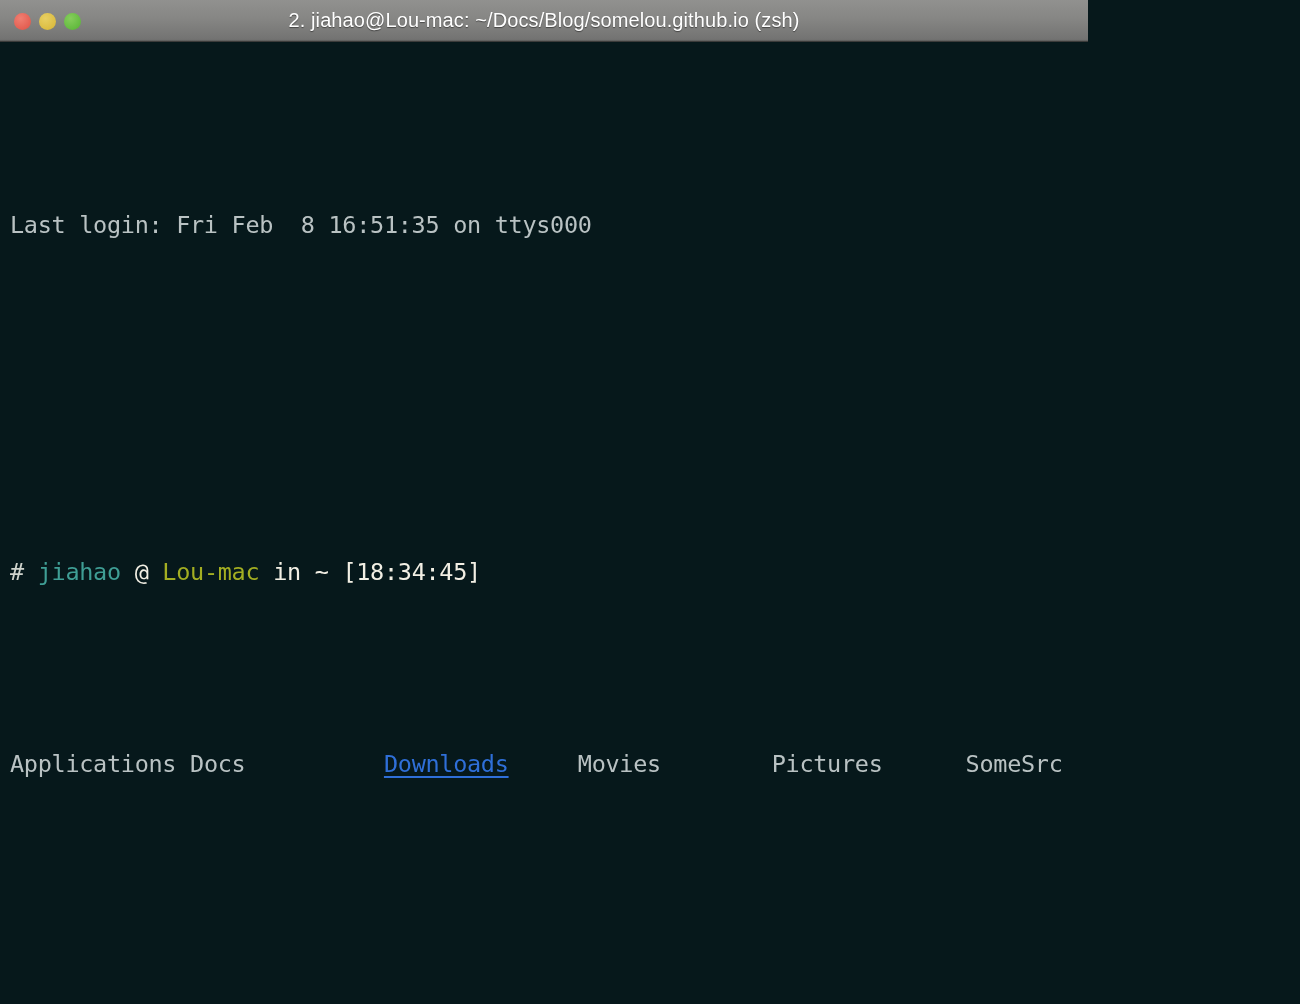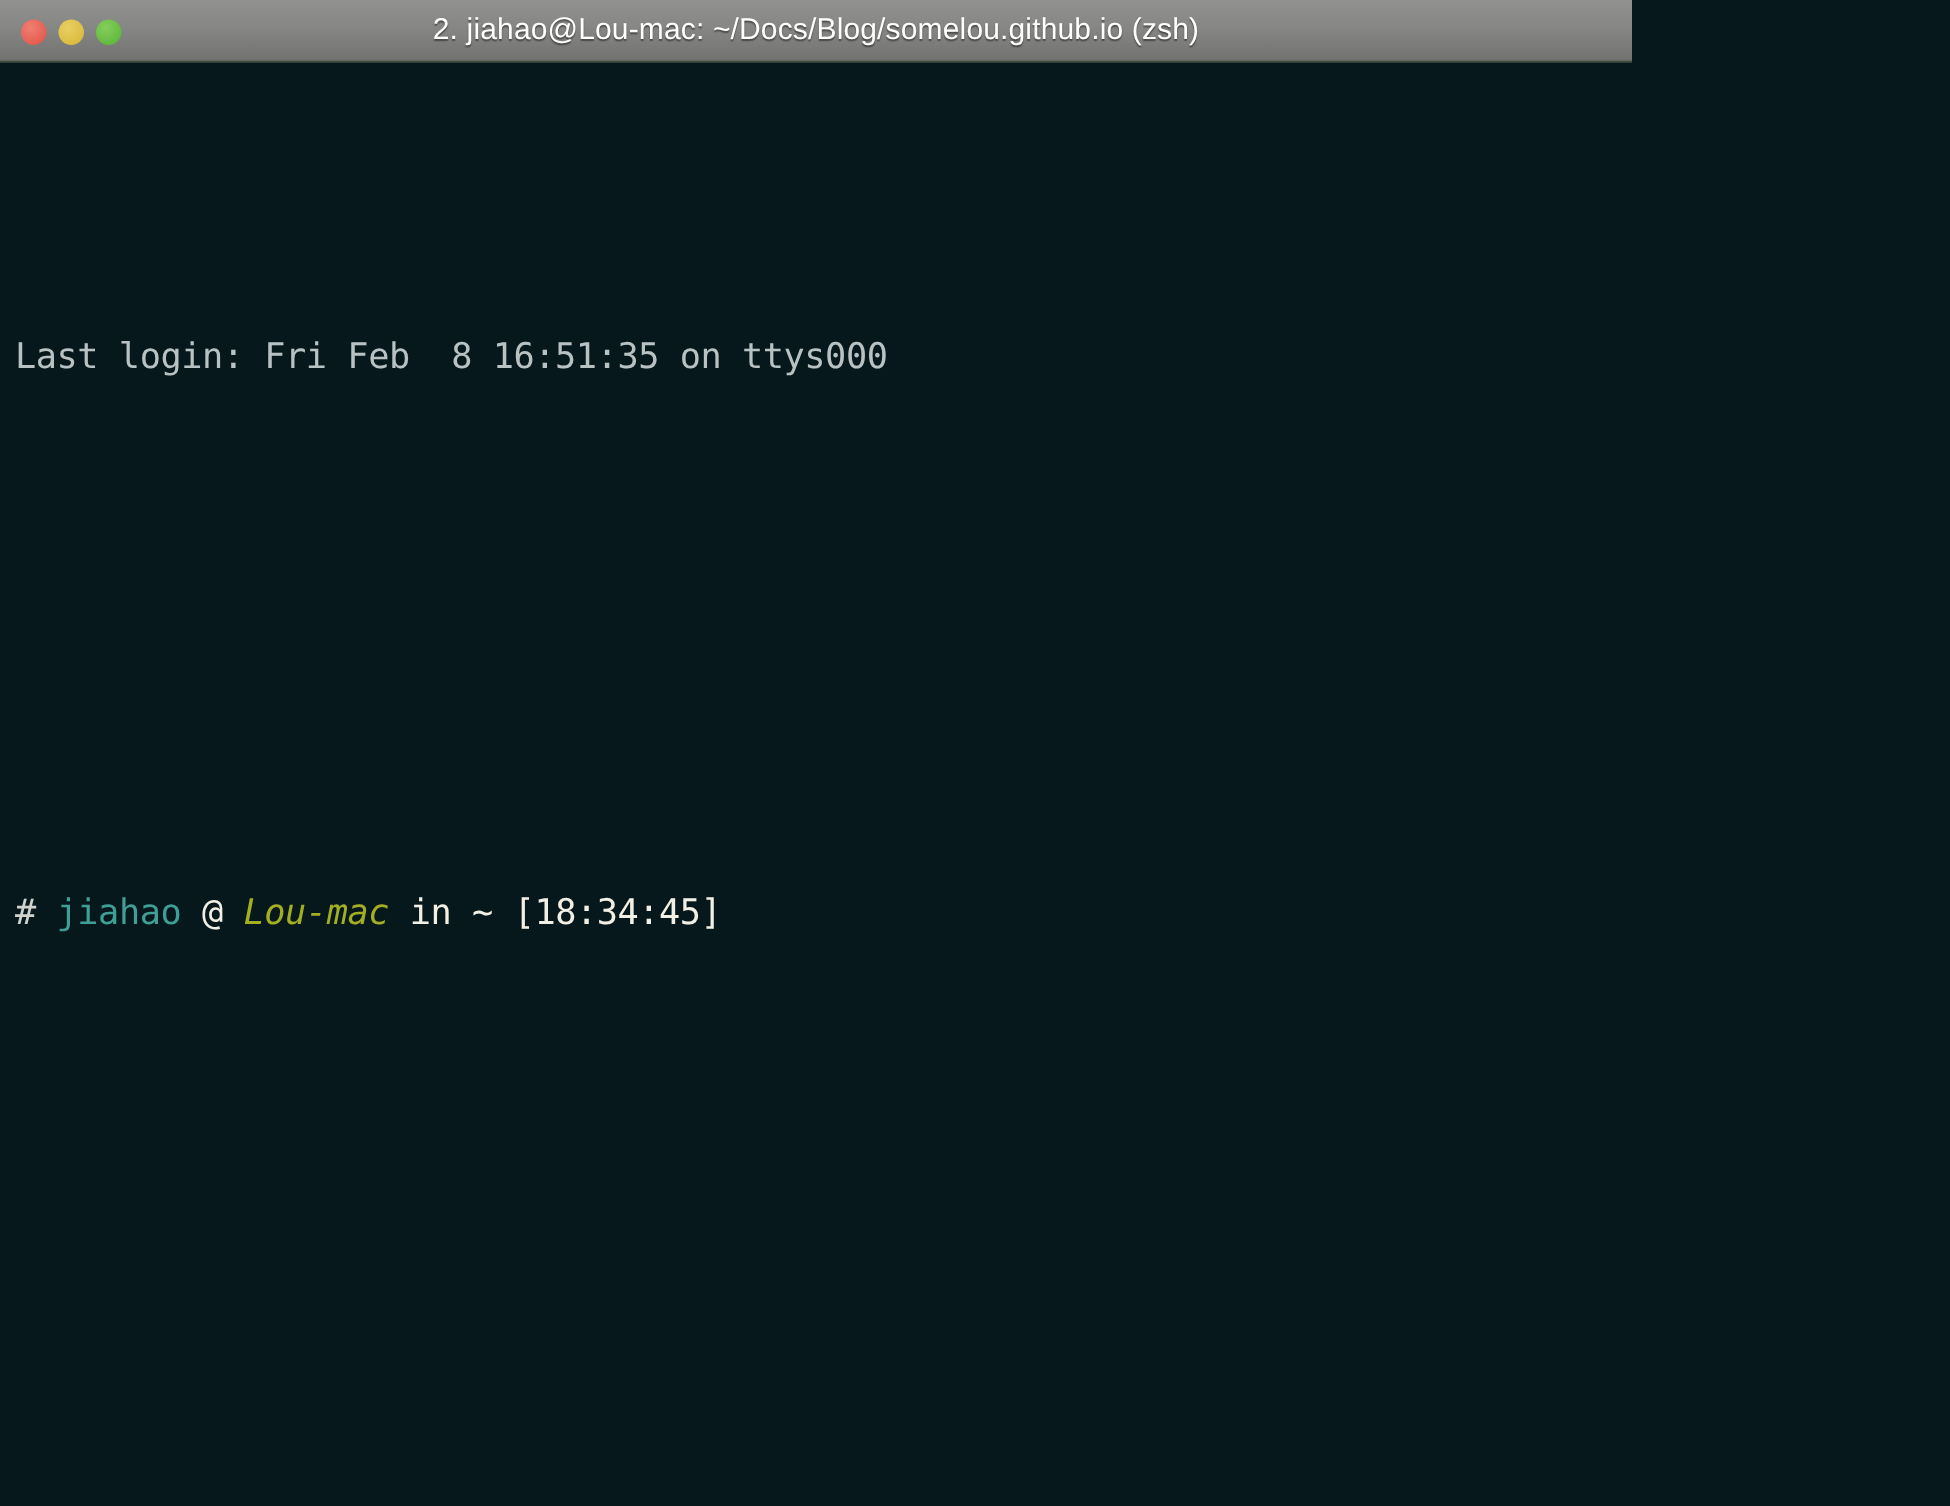--- a/index.html
+++ b/index.html
@@ -78,29 +78,28 @@
     font-family: "DejaVu Sans Mono", monospace;
     font-size: 23.5px;
     line-height: 38.5px;
     letter-spacing: -0.3px;
     white-space: pre;
     padding-left: 10px;
   }
   .line {
     height: 38.5px;
     white-space: pre;
-    margin-top: 12px;
   }
   .line.blank { height: 38.5px; }
 
   
   .c-default { color: #b9c2c3; }
   .c-white   { color: #f2efe4; }
   .c-user    { color: #3f9e95; }
-  .c-host    { color: #a3ae22; font-style: italic; }
+  .c-host    { color: #a3ae22; }
   .c-hash    { color: #cfd3cc; }
   .c-dollar  { color: #d85b22; font-weight: bold; }
   .c-cmd     { color: #a3ae22; }
   .c-path    { color: #f2efe4; }
   .c-link    { color: #2f6fd8; text-decoration: underline; text-underline-offset: 4px; }
 </style>
 </head>
 <body>
 
 <div class="window">
@@ -119,20 +118,21 @@
 
       
       <div class="line"><span class="c-default">Last login: Fri Feb  8 16:51:35 on ttys000</span></div>
 
       <div class="line blank"></div>
 
       
       <div class="line"><span class="c-hash">#</span><span class="c-white"> </span><span class="c-user">jiahao</span><span class="c-white"> @ </span><span class="c-host">Lou-mac</span><span class="c-white"> in </span><span class="c-path">~</span><span class="c-white"> </span><span class="c-white">[18:34:45]</span></div>
 
 
+      <div class="line"><span class="c-default">Applications</span><span> </span><span class="c-default">Docs</span><span>          </span><span class="c-link">Downloads</span><span>     </span><span class="c-default">Movies</span><span>        </span><span class="c-default">Pictures</span><span>      </span><span class="c-default">SomeSrc</span></div>
 
       
 
       
 
       
       
 
       
 

